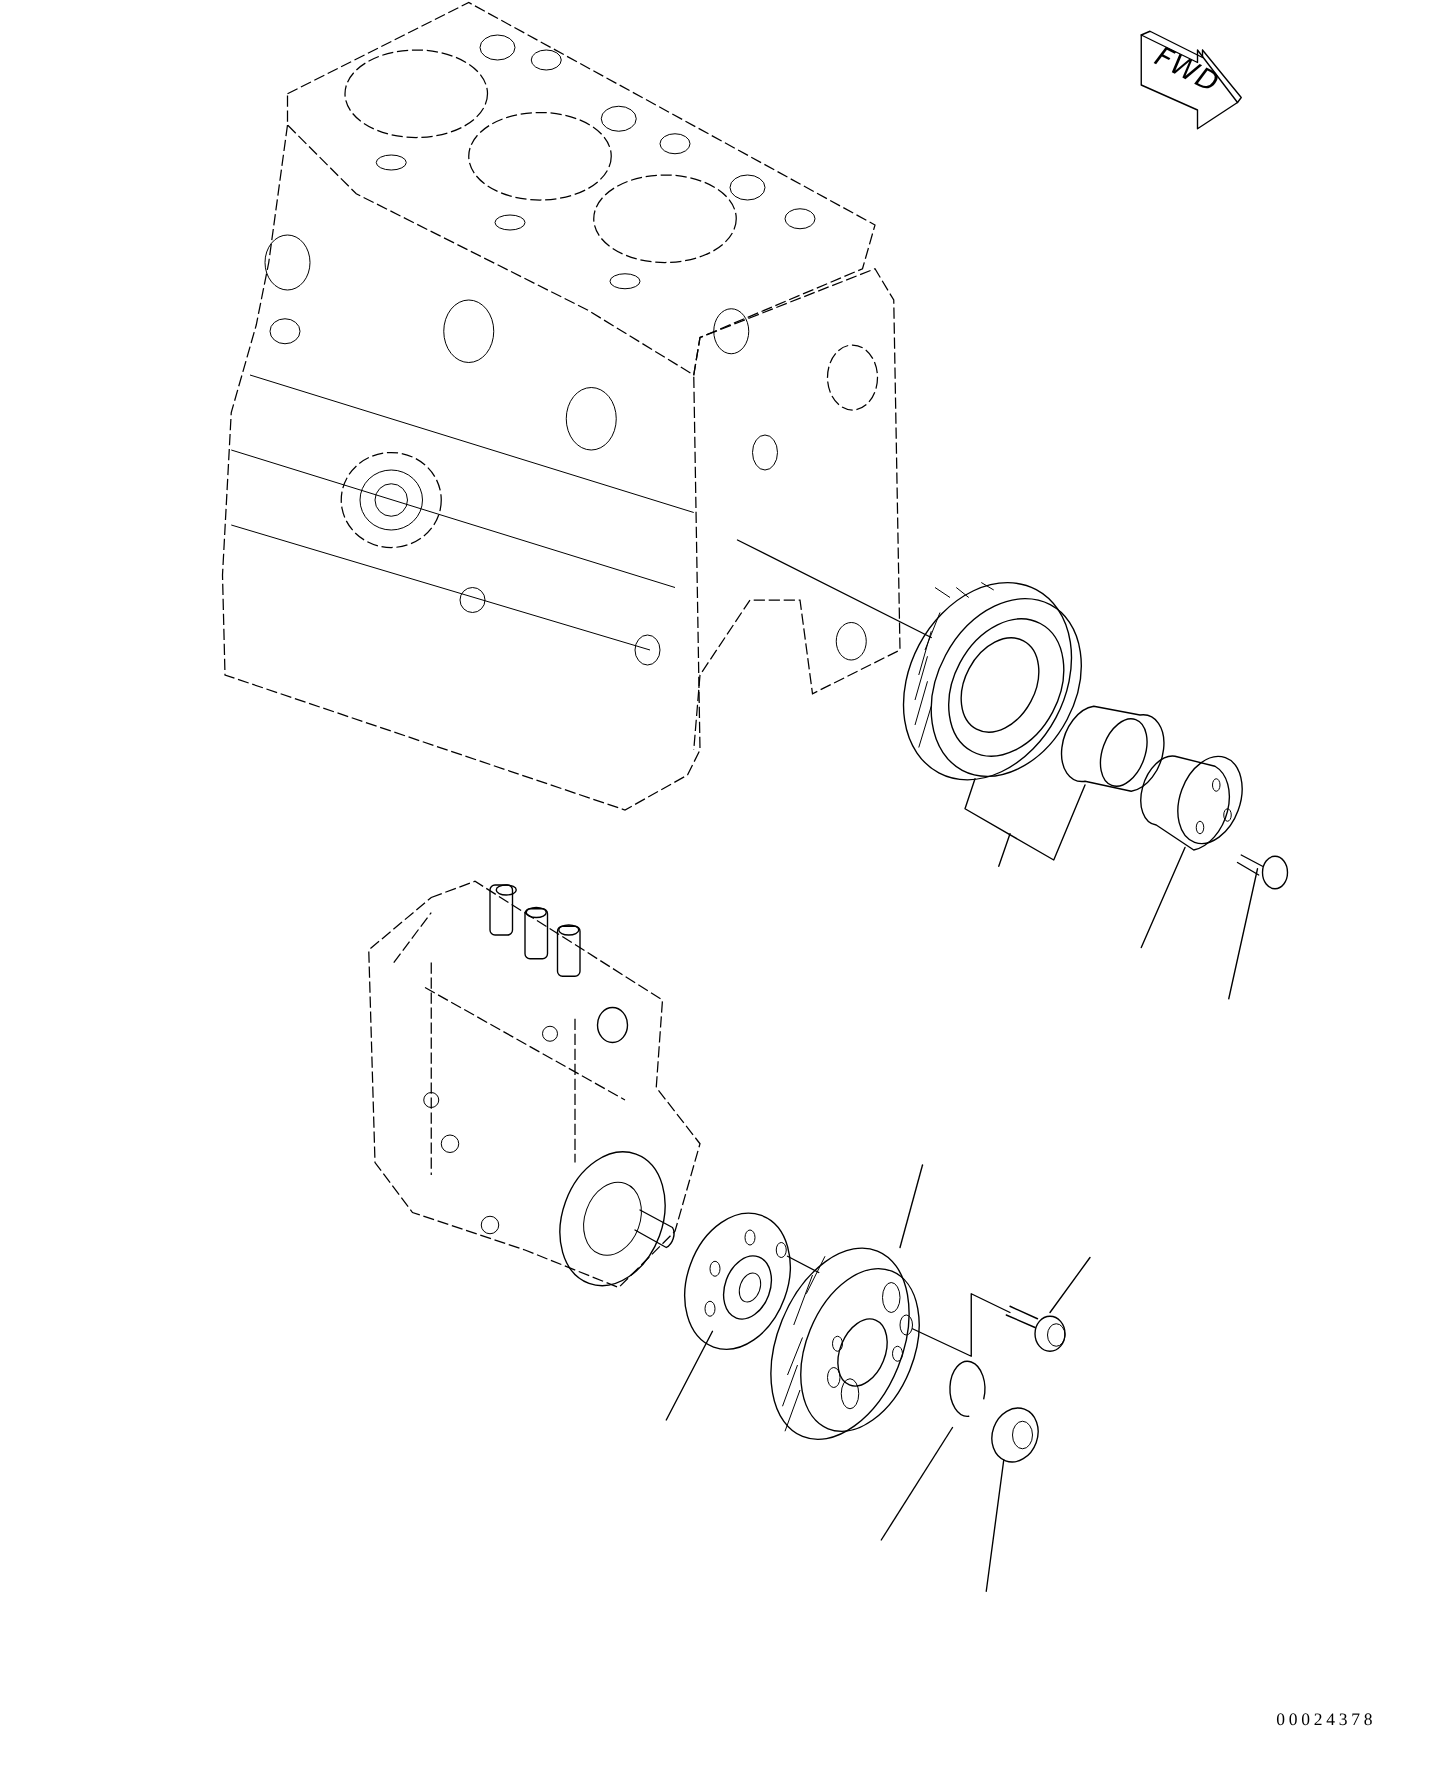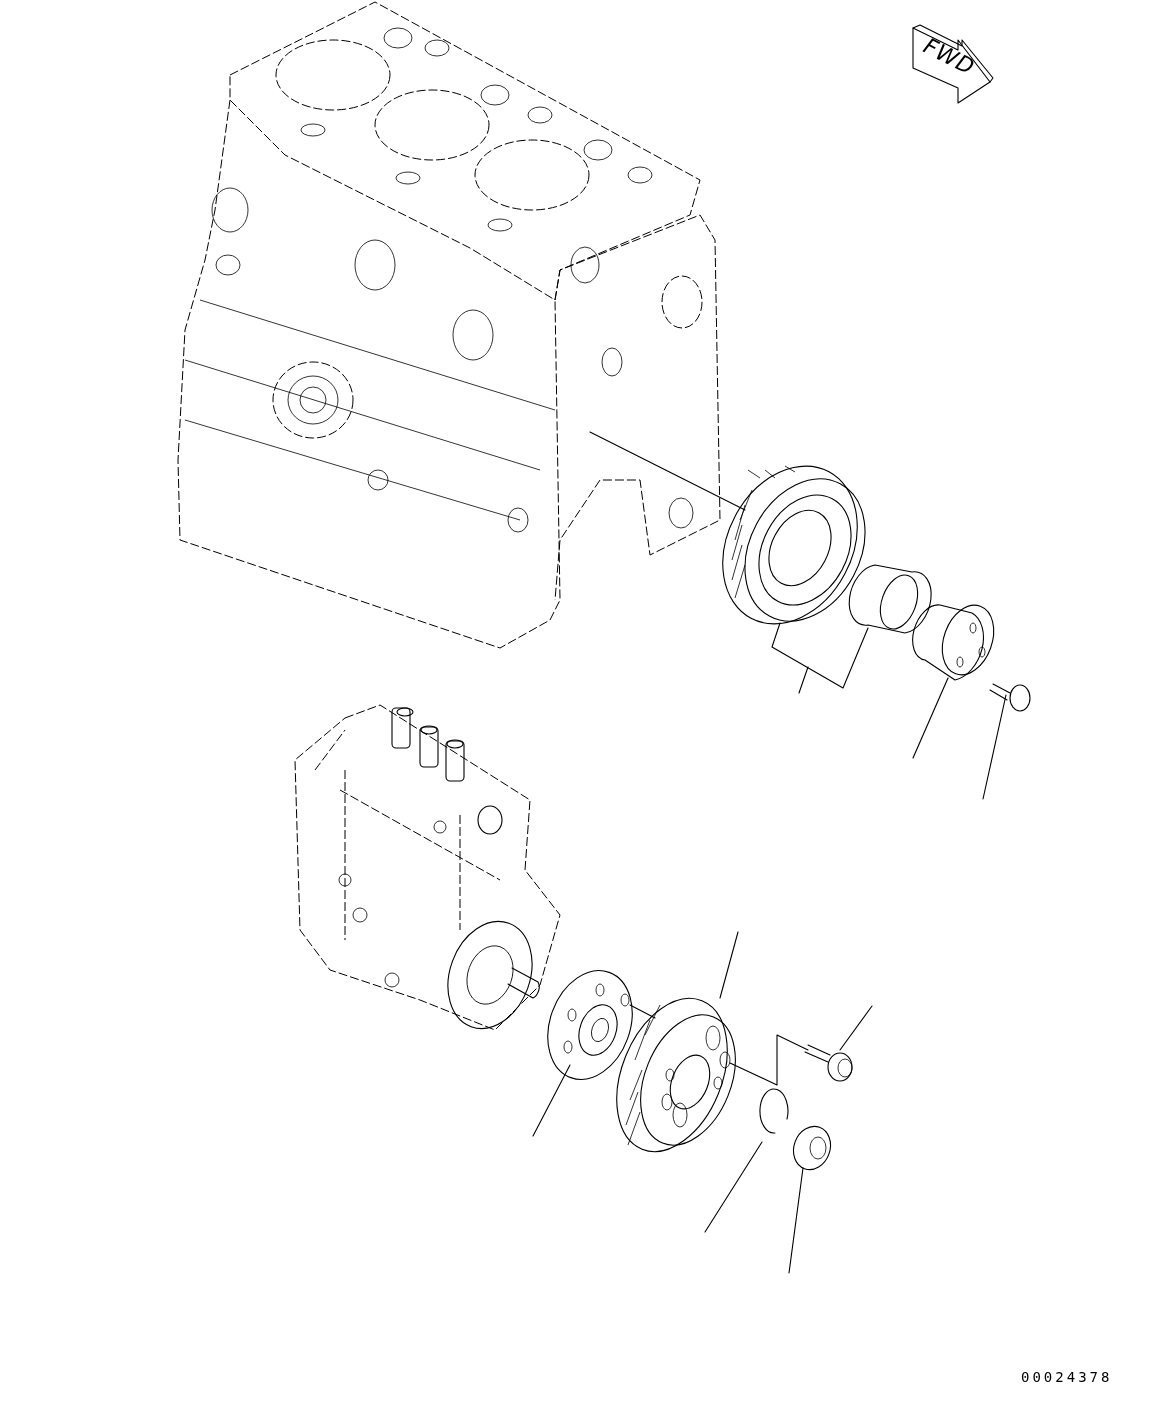--- a/index.html
+++ b/index.html
@@ -5,21 +5,21 @@
     html, body { margin: 0; padding: 0; background: #ffffff; }
     body { width: 1163px; height: 1417px; position: relative; overflow: hidden;
            font-family: "DejaVu Sans Mono", monospace; }
     #canvas { position: absolute; left: 0; top: 0; width: 1163px; height: 1417px; }
     svg { position: absolute; left: 0; top: 0; }
     .ln { fill: none; stroke: #000; stroke-width: 1.1; stroke-linejoin: round; stroke-linecap: round; }
     .dash { fill: none; stroke: #000; stroke-width: 1; stroke-dasharray: 9 3; }
     .thin { fill: none; stroke: #000; stroke-width: 0.8; }
     .fwd-text { position: absolute; left: 922px; top: 44px; font-family: "DejaVu Sans", sans-serif;
                 font-size: 22px; transform: rotate(27deg) skewX(-10deg); letter-spacing: 1px; color: #000; }
-    .drawing-no { position: absolute; left: 1021px; top: 1369px; font-size: 14px; letter-spacing: 3px; color: #000; }
+    .drawing-no { position: absolute; left: 1021px; top: 1369px; font-size: 14px; letter-spacing: 3px; color: #000; font-family: Liberation Serif, serif; }
   </style>
 </head>
 <body>
 
 <div id="canvas">
 
   <svg width="1163" height="1417">
 
     <path class="dash" d="M230,75 L375,2 L700,180 L690,215 L560,270 L555,300 L470,248 L285,155 L230,100 Z"></path>
     <ellipse class="dash" cx="333" cy="75" rx="57" ry="35"></ellipse>

